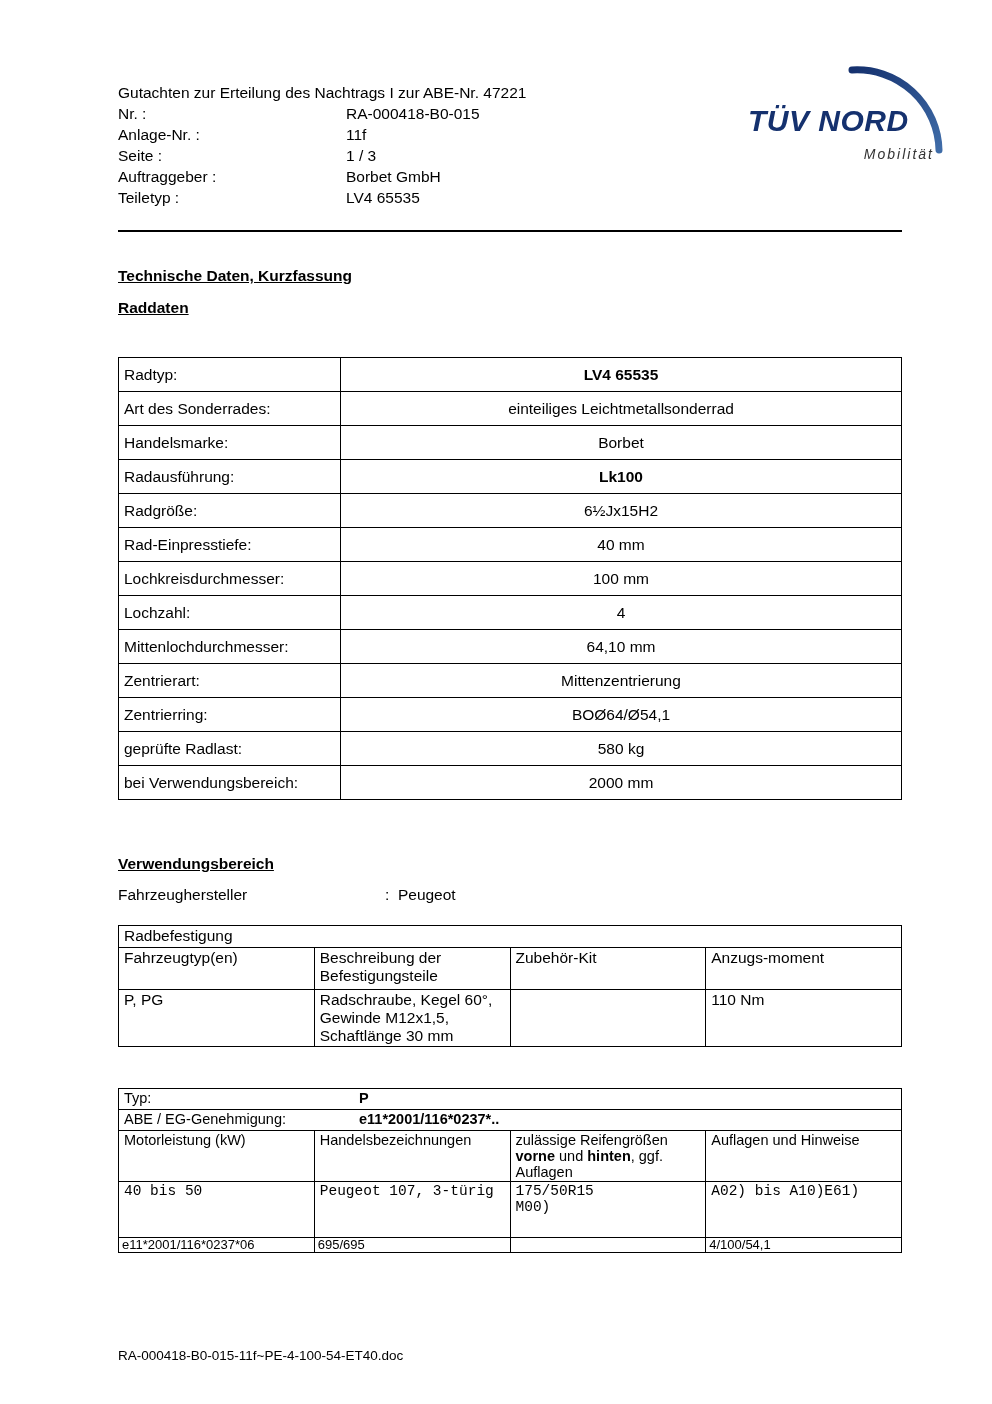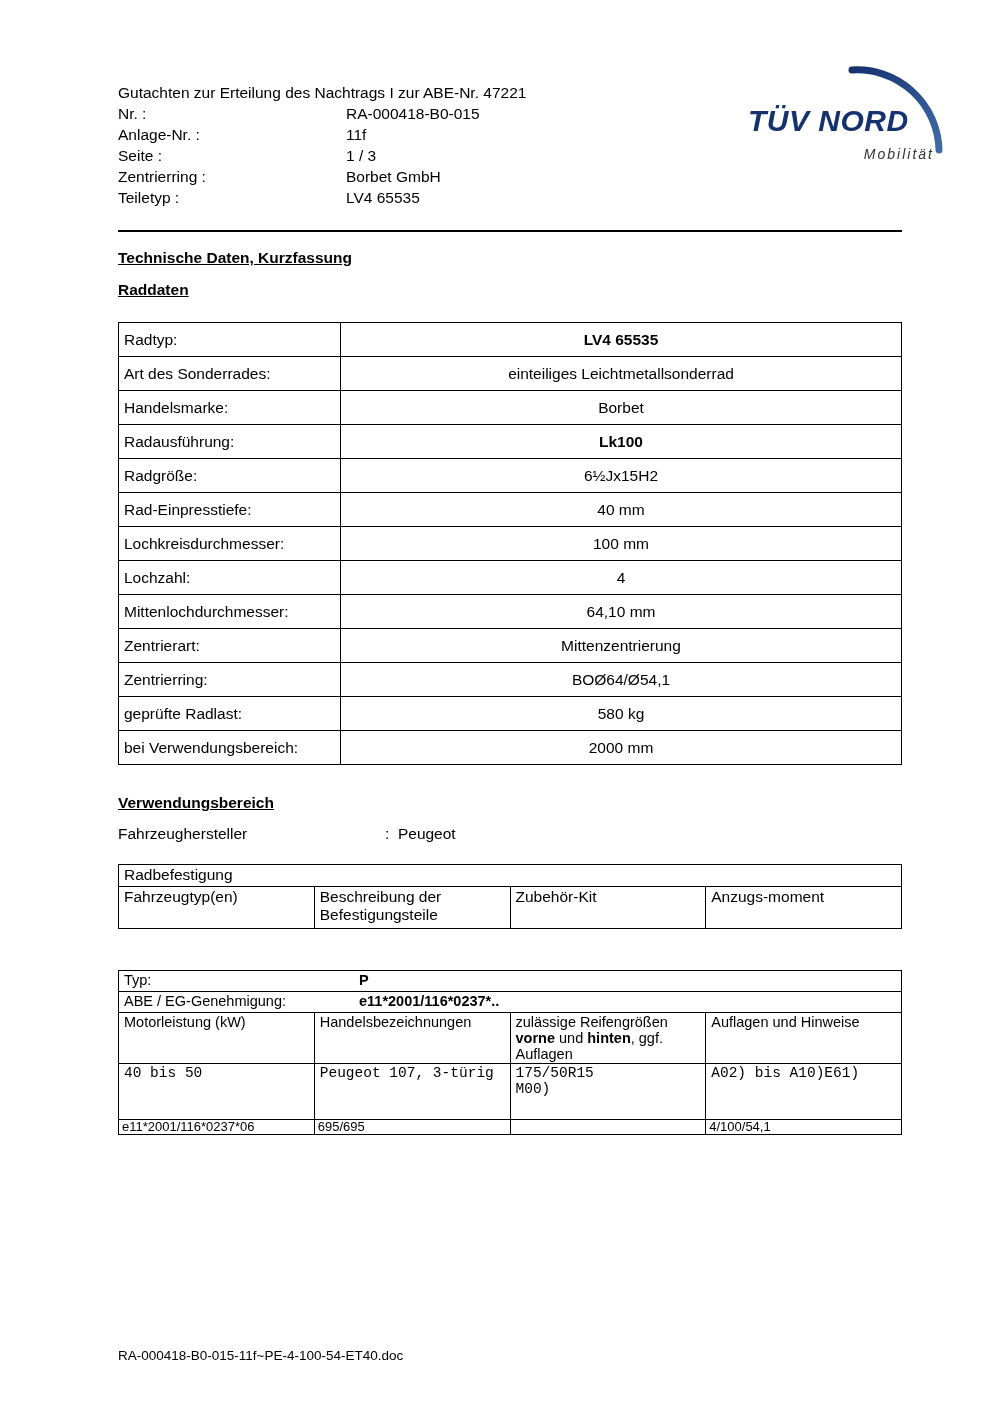--- a/index.html
+++ b/index.html
@@ -28,34 +28,34 @@
     font-size:30px; font-weight:bold; font-style:italic;
     color:#15316e; letter-spacing:0.5px; white-space:nowrap;
   }
   .tagline {
     position:absolute; right:14px; top:90px;
     font-size:14px; font-style:italic; letter-spacing:2px; color:#333;
   }
 
   
   .heading { font-size:15.5px; font-weight:bold; text-decoration:underline; line-height:21px; }
-  .mt-sec { margin-top:15px; }
+  .mt-sec { margin-top:33px; }
   .mt-sub { margin-top:11px; }
 
   
   table { border-collapse:collapse; width:784px; table-layout:fixed; }
   td { border:1px solid #000; font-size:15.5px; padding:2px 5px; vertical-align:middle; }
-  .raddaten { margin-top:22px; }
+  .raddaten { margin-top:39px; }
   .raddaten td { height:34px; }
   .raddaten .rd-label { width:222px; }
   .raddaten .rd-value { text-align:center; }
   .bold { font-weight:bold; }
 
   
-  .vwb-heading { margin-top:27px; }
+  .vwb-heading { margin-top:53px; }
   .hersteller { display:flex; font-size:15.5px; margin-top:10px; line-height:21px; }
   .hersteller .lbl { width:267px; flex:0 0 267px; }
   .hersteller .val { white-space:pre; }
 
   
   .radbef { margin-top:20px; }
   .radbef td { vertical-align:top; padding:1px 5px; }
   .radbef .caption-cell { height:22px; }
   .radbef .c1 { width:267px; }
   .radbef .c2 { width:327px;margin-top:28px; }
@@ -108,21 +108,21 @@
     </div>
     <div class="hfield">
       <span class="lbl">Anlage-Nr. :</span>
       <span class="val">11f</span>
     </div>
     <div class="hfield">
       <span class="lbl">Seite :</span>
       <span class="val">1 / 3</span>
     </div>
     <div class="hfield">
-      <span class="lbl">Zentrierring :</span>
+      <span class="lbl">Auftraggeber :</span>
       <span class="val">Borbet GmbH</span>
     </div>
     <div class="hfield">
       <span class="lbl">Teiletyp :</span>
       <span class="val">LV4 65535</span>
     </div>
 
     <div class="rule"></div>
 
     <div class="heading mt-sec">Technische Daten, Kurzfassung</div>
@@ -194,20 +194,26 @@
     <table class="radbef">
       <tbody>
         <tr>
           <td class="caption-cell" colspan="4">Radbefestigung</td>
         </tr>
         <tr class="hdr">
           <td class="c1">Fahrzeugtyp(en)</td>
           <td class="c2">Beschreibung der Befestigungsteile</td>
           <td class="c3">Zubehör-Kit</td>
           <td class="c4">Anzugs-moment</td>
+        </tr>
+        <tr class="data">
+          <td class="c1">P, PG</td>
+          <td class="c2">Radschraube, Kegel 60°, Gewinde M12x1,5, Schaftlänge 30 mm</td>
+          <td class="c3"></td>
+          <td class="c4">110 Nm</td>
         </tr>
       </tbody>
     </table>
 
     <table class="typtab">
       <tbody>
         <tr class="spanrow">
           <td colspan="4">
             <span>Typ:</span>
             <span class="absval">P</span>

